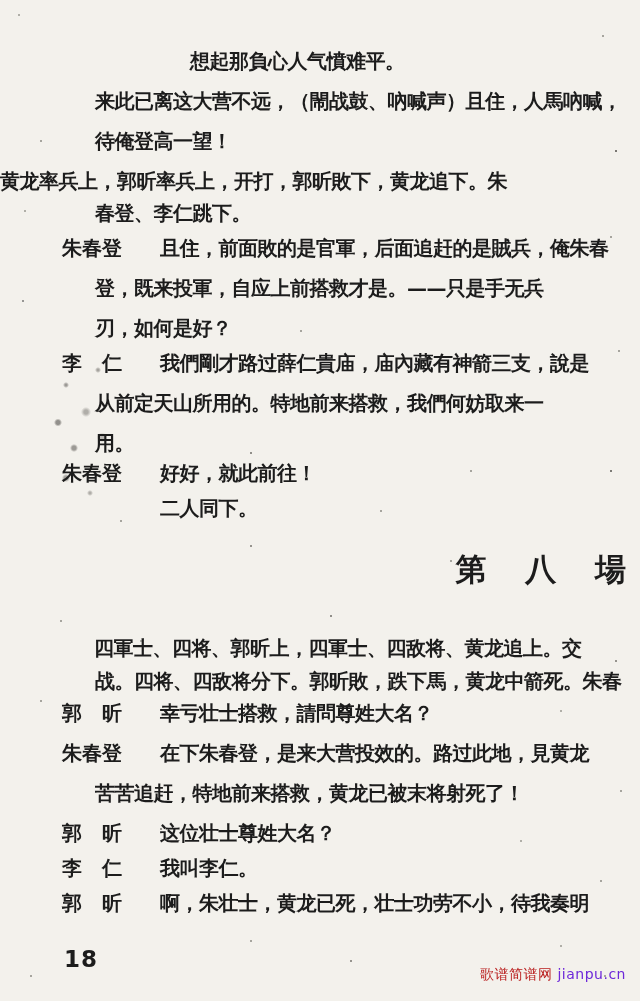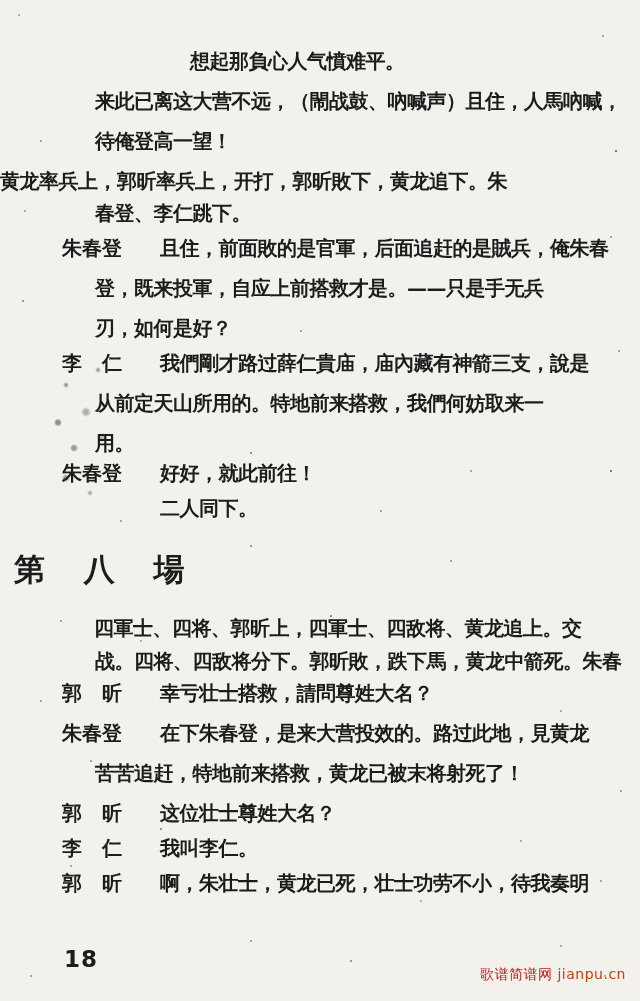--- a/index.html
+++ b/index.html
@@ -19,28 +19,28 @@
   .i-chant{padding-left:190px;}
   .i-cont {padding-left:95px;}
   .i-st1  {}
   .i-st13 {padding-left:94px;}
   .i-dlg  {padding-left:160px;}
   .who{position:absolute;left:62px;top:0;letter-spacing:0;}
   .ln.speaker-line{padding-left:160px;}
   
   .h30{height:30px}.h32{height:32px}.h33{height:33px}.h35{height:35px}.h40{height:40px}
   .scene-title{
-    position:relative;height:52px;margin-top:18px;margin-bottom:20px;
-    text-align:left;font-size:31px;line-height:52px;
+    position:relative;height:52px;margin-top:18px;margin-bottom:40px;
+    text-align:right;font-size:31px;line-height:52px;
     letter-spacing:14px;padding-left:14px;white-space:nowrap;
   }
   .page-number{position:absolute;left:64px;top:946px;font-size:23px;letter-spacing:1px;}
   .watermark{position:absolute;right:14px;top:966px;font-size:14px;font-weight:400;letter-spacing:0.5px;white-space:nowrap;}
   .wm-name{color:#b91c1c;}
-  .wm-url{color:#c2410c;}
+  .wm-url{color:#6d28d9;}
   
   .speck{position:absolute;width:2px;height:2px;border-radius:50%;background:transparent;
     box-shadow:
       18px 14px 0 #9a9892, 602px 35px 0 #8d8b85, 560px 96px 0 #77756f,
       40px 140px 0 #8d8b85, 615px 150px 0 #504e4a, 24px 210px 0 #9a9892,
       610px 236px 0 #8d8b85, 22px 300px 0 #777, 300px 330px 0 #8d8b85,
       618px 350px 0 #8d8b85, 250px 452px 0 #6f6d69, 470px 470px 0 #8d8b85,
       610px 470px 0 #55534f, 380px 510px 0 #8d8b85, 120px 520px 0 #8d8b85,
       250px 545px 0 #77756f, 450px 560px 0 #8d8b85, 330px 615px 0 #6f6d69,
       60px 620px 0 #8d8b85, 140px 640px 0 #9a9892, 615px 660px 0 #77756f,

